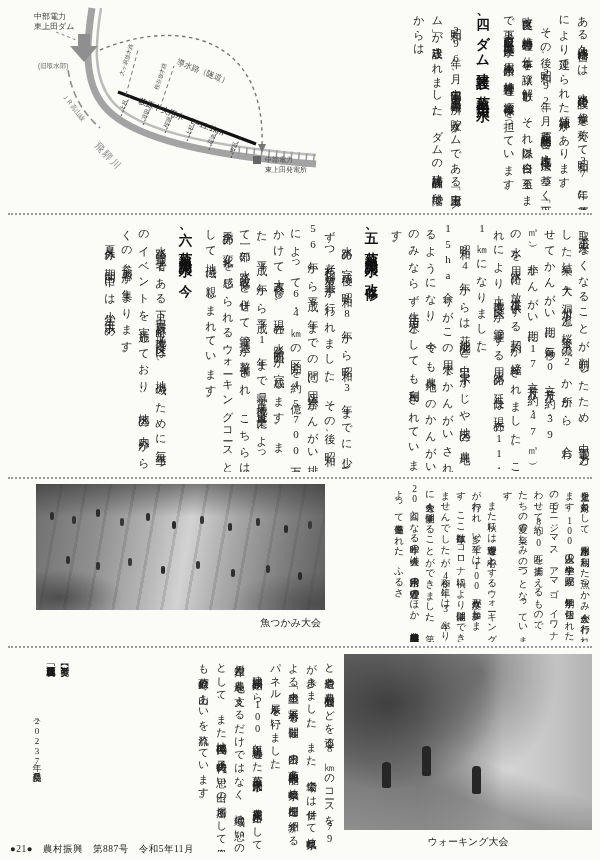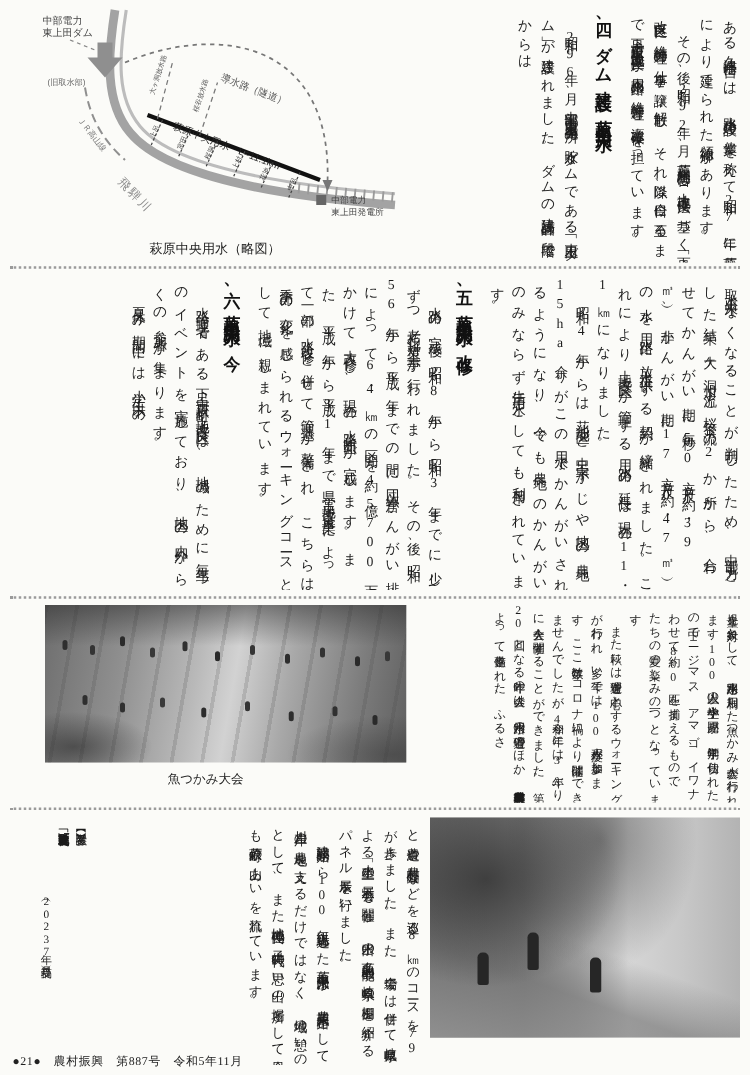--- a/index.html
+++ b/index.html
@@ -26,21 +26,21 @@
         radial-gradient(ellipse 90px 40px at 8% 90%, rgba(35,35,35,.55) 0%, rgba(35,35,35,0) 70%),
         radial-gradient(ellipse 120px 45px at 96% 95%, rgba(50,50,50,.45) 0%, rgba(50,50,50,0) 70%),
         repeating-linear-gradient(100deg, rgba(70,70,70,.18) 0 3px, rgba(255,255,255,0) 3px 24px),
         linear-gradient(100deg,#6e6e6e 0%,#8f8f8f 22%,#b9b9b9 42%,#d2d2d2 52%,#a9a9a9 66%,#7c7c7c 85%,#5f5f5f 100%);}
   .crowd{position:absolute;width:4px;height:8px;border-radius:2px;background:#2f2f2f;}
   #crowd-a{left:14px;top:28px;box-shadow:22px 4px 0 #343434,46px -3px 0 #2b2b2b,70px 6px 0 #383838,
       96px 1px 0 #303030,122px 9px 0 #2a2a2a,150px 4px 0 #363636,178px 11px 0 #2e2e2e,
       206px 6px 0 #323232,234px 13px 0 #2a2a2a,258px 9px 0 #383838;}
   #crowd-b{left:30px;top:72px;box-shadow:30px 6px 0 #303030,62px 2px 0 #3a3a3a,95px 10px 0 #2c2c2c,
       130px 5px 0 #343434,165px 13px 0 #2e2e2e,200px 9px 0 #303030,232px 16px 0 #2a2a2a;}
-  #caption1{position:absolute;left:20px;top:616px;width:289px;text-align:center;
+  #caption1{position:absolute;left:32px;top:616px;width:289px;text-align:right;
       font-family:Liberation Mono, monospace;font-size:10px;color:#222;}
   #band3{position:absolute;top:484px;right:8px;width:266px;height:158px;
          font-size:9.5px;line-height:15.5px;letter-spacing:0.2px;}
   
   #refs{position:absolute;left:14px;top:660px;width:58px;height:192px;
         font-size:9px;line-height:14px;letter-spacing:0;}
   #refs .date{padding-top:56px;}
   #band4{position:absolute;top:656px;left:76px;width:262px;height:196px;
          font-size:10.5px;line-height:18px;letter-spacing:1.2px;}
   #photo2{position:absolute;left:344px;top:654px;width:248px;height:176px;
@@ -104,21 +104,20 @@
       <text x="132" y="84" font-size="5.5" fill="#555" transform="rotate(-72 132 84)">桜谷放水路</text>
       <text x="97" y="105" font-size="5.5" fill="#444" transform="rotate(-65 97 105)">上呂</text>
       <text x="119" y="114" font-size="5.5" fill="#444" transform="rotate(-65 119 114)">宮田</text>
       <text x="141" y="122" font-size="5.5" fill="#444" transform="rotate(-65 141 122)">桜洞</text>
       <text x="163" y="130" font-size="5.5" fill="#444" transform="rotate(-65 163 130)">上村</text>
       <text x="185" y="139" font-size="5.5" fill="#444" transform="rotate(-65 185 139)">花池</text>
       <text x="207" y="147" font-size="5.5" fill="#444" transform="rotate(-65 207 147)">中呂</text>
       <text x="239" y="156" font-size="7" fill="#444">中部電力</text>
       <text x="239" y="166" font-size="7" fill="#444">東上田発電所</text>
     </svg>
-    <div id="diagram-caption">萩原中央用水（略図）</div>
   </div>
 
   <div id="band1" class="vtext">
     <p>ある久津八幡宮には、水路建設の偉業を称えて昭和27年に萩原水利組合により建てられた頌徳碑があります。</p>
     <p>　その後、昭和29年2月、萩原水利組合は土地改良法に基づく「下呂市萩原町土地改良区」に維持管理の仕事を譲り解散し、それ以降、今日に至るまで下呂市萩原町土地改良区が本用水路の維持管理と水源確保を担っています。</p>
     <h3 class="vhead">四、ダム建設と萩原中央用水</h3>
     <p>　昭和29年6月、中部電力㈱東上田発電所の貯水ダムである「東上田ダム」が建設されました。ダムの建設計画の段階で小坂町坂下からは</p>
   </div>
 
   <div class="divider" style="top:213px"></div>
@@ -157,16 +156,17 @@
   <div id="band4" class="vtext">
     <p>と農道や農村公園などを巡る8㎞のコースを79人が歩きました。また、会場では併せて岐阜県による「水土里の展示会」も開催し、水田の多面的機能や岐阜県の棚田を紹介するパネル展示を行いました。</p>
     <p>　建設開始から100年以上経過した萩原中央用水は、農業用水路として萩原町飛騨川左岸の農地を支えるだけではなく、地域の憩いの場として、また地域住民の子供時代の思い出の場所として今日も萩原町の山あいを流れています。</p>
   </div>
 
   <div id="photo2">
     <div class="walker" id="walker-1"></div>
     <div class="walker" id="walker-2"></div>
     <div class="walker" id="walker-3"></div>
   </div>
+  <div id="caption2">ウォーキング大会</div>
 
   <div id="footer">●21●　農村振興　第887号　令和5年11月</div>
 
 </div>
 
 </body></html>

